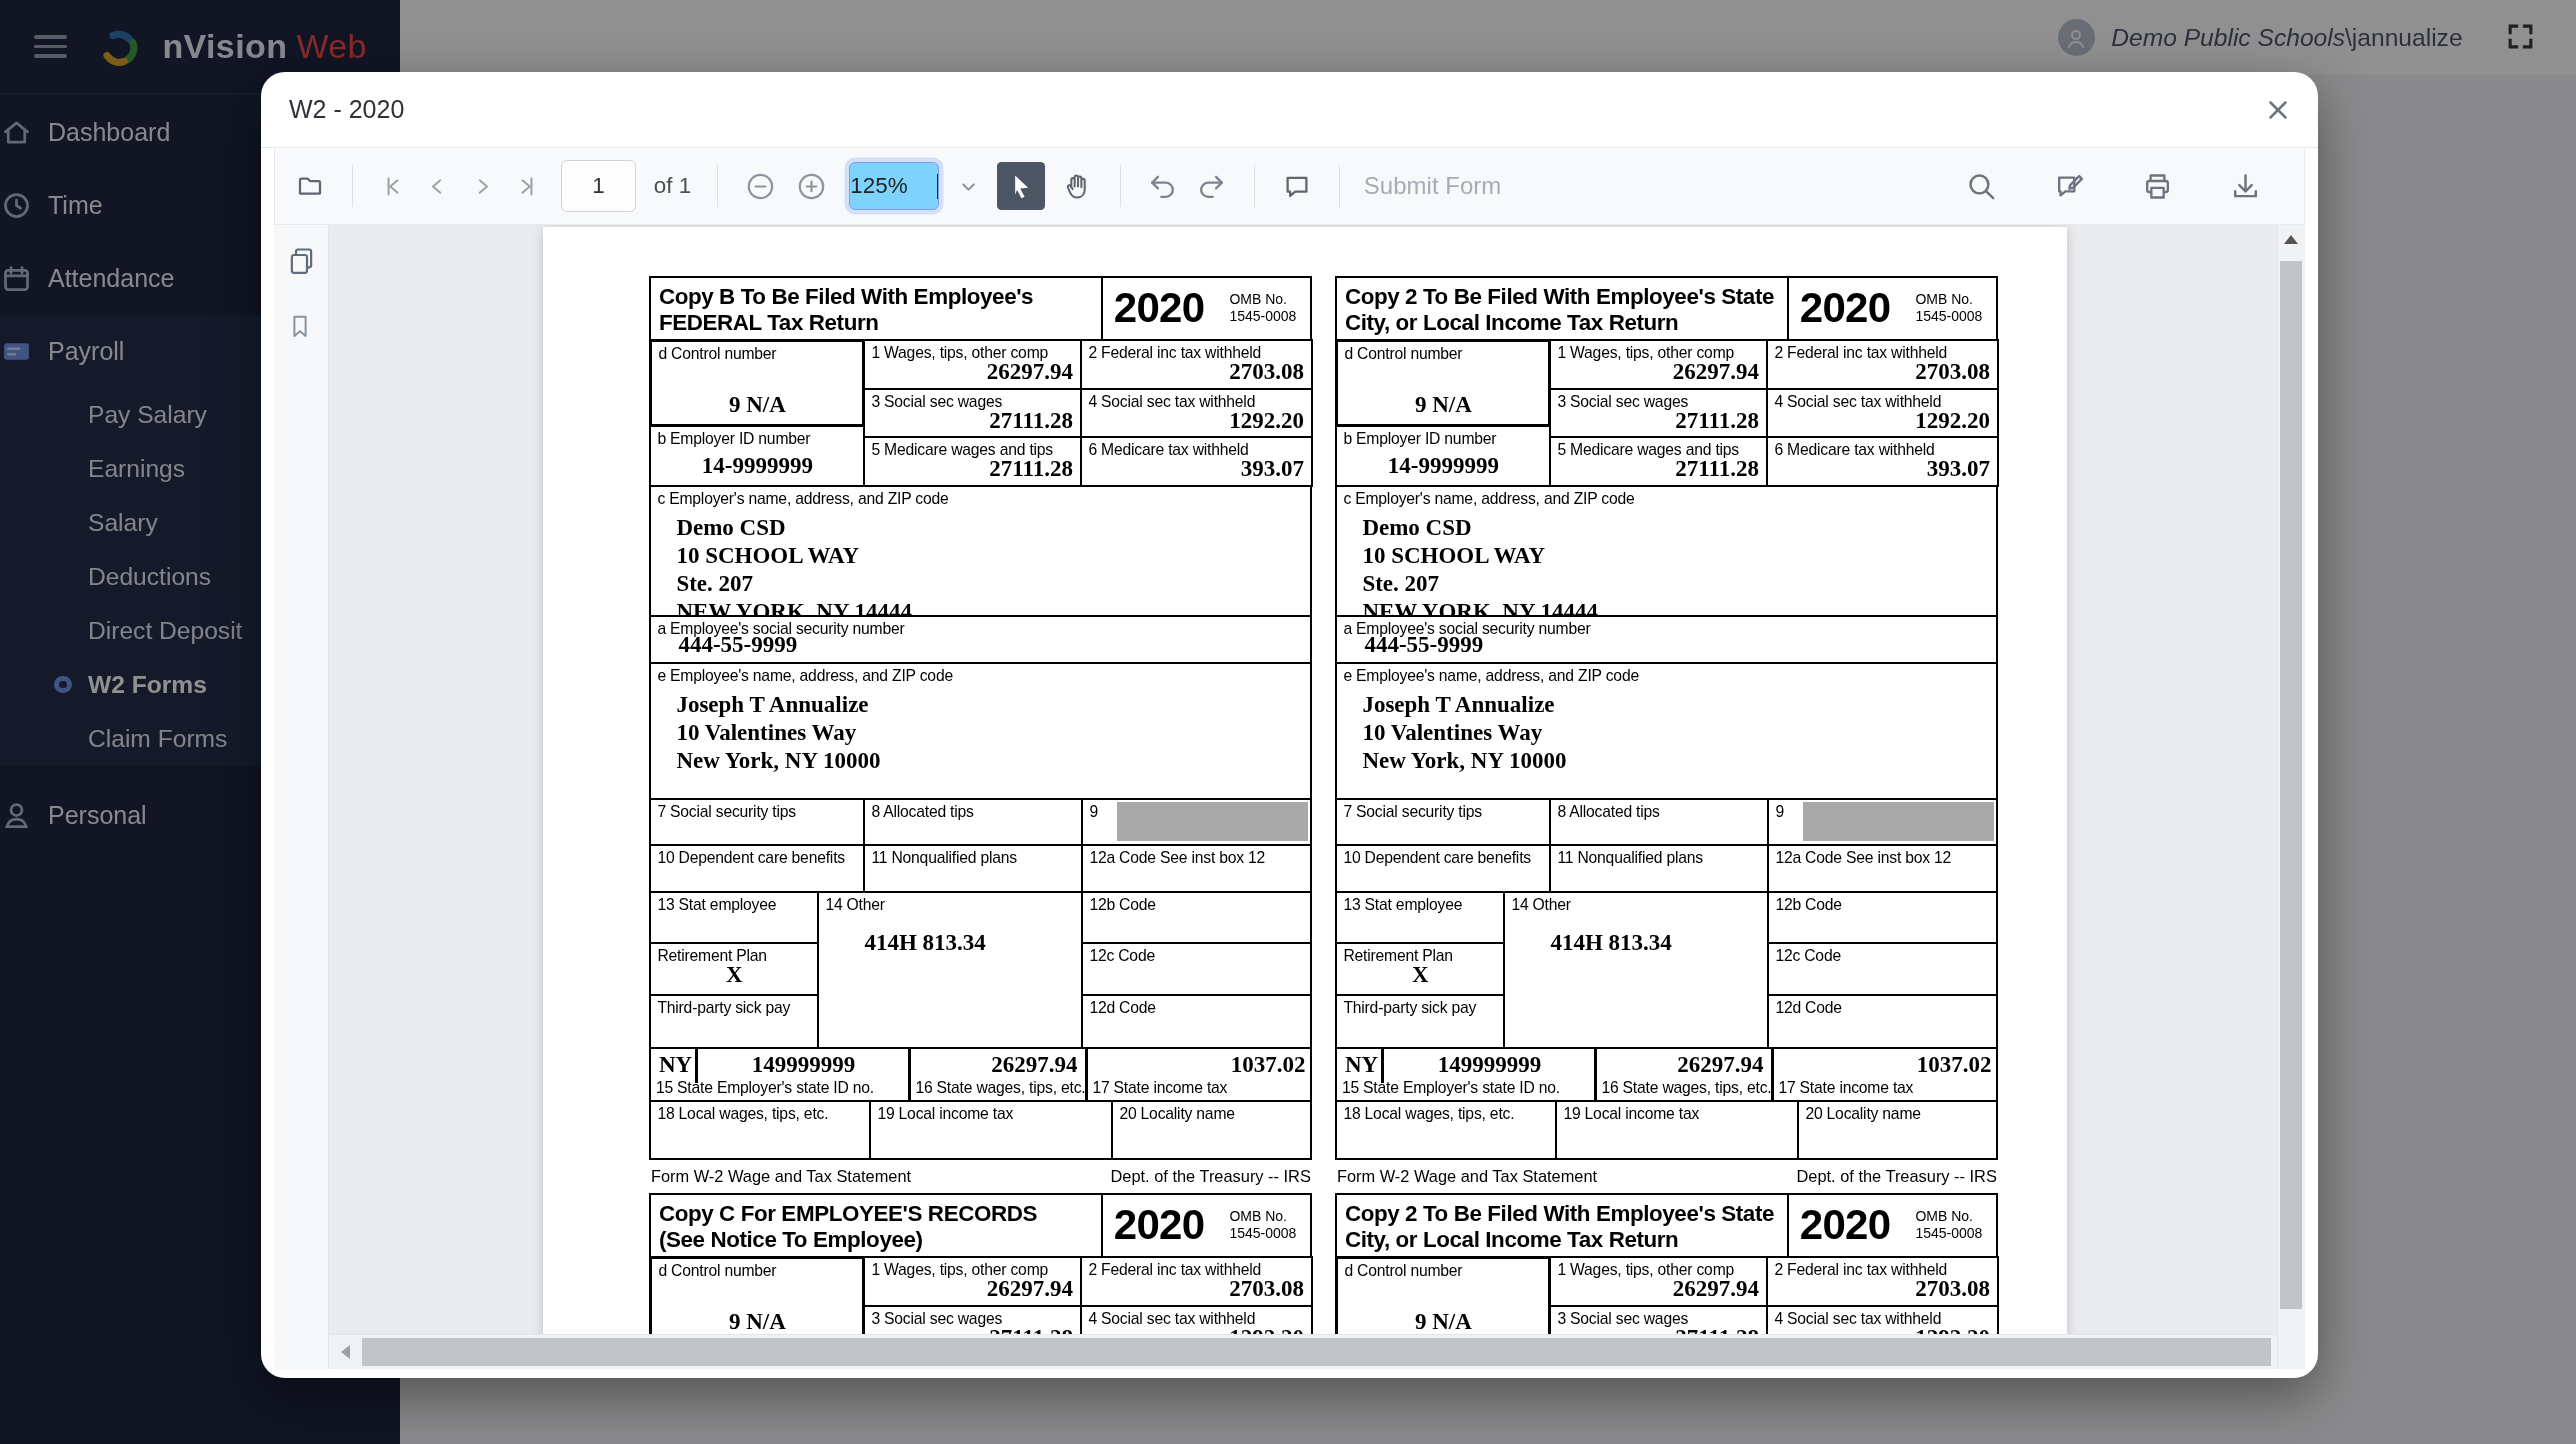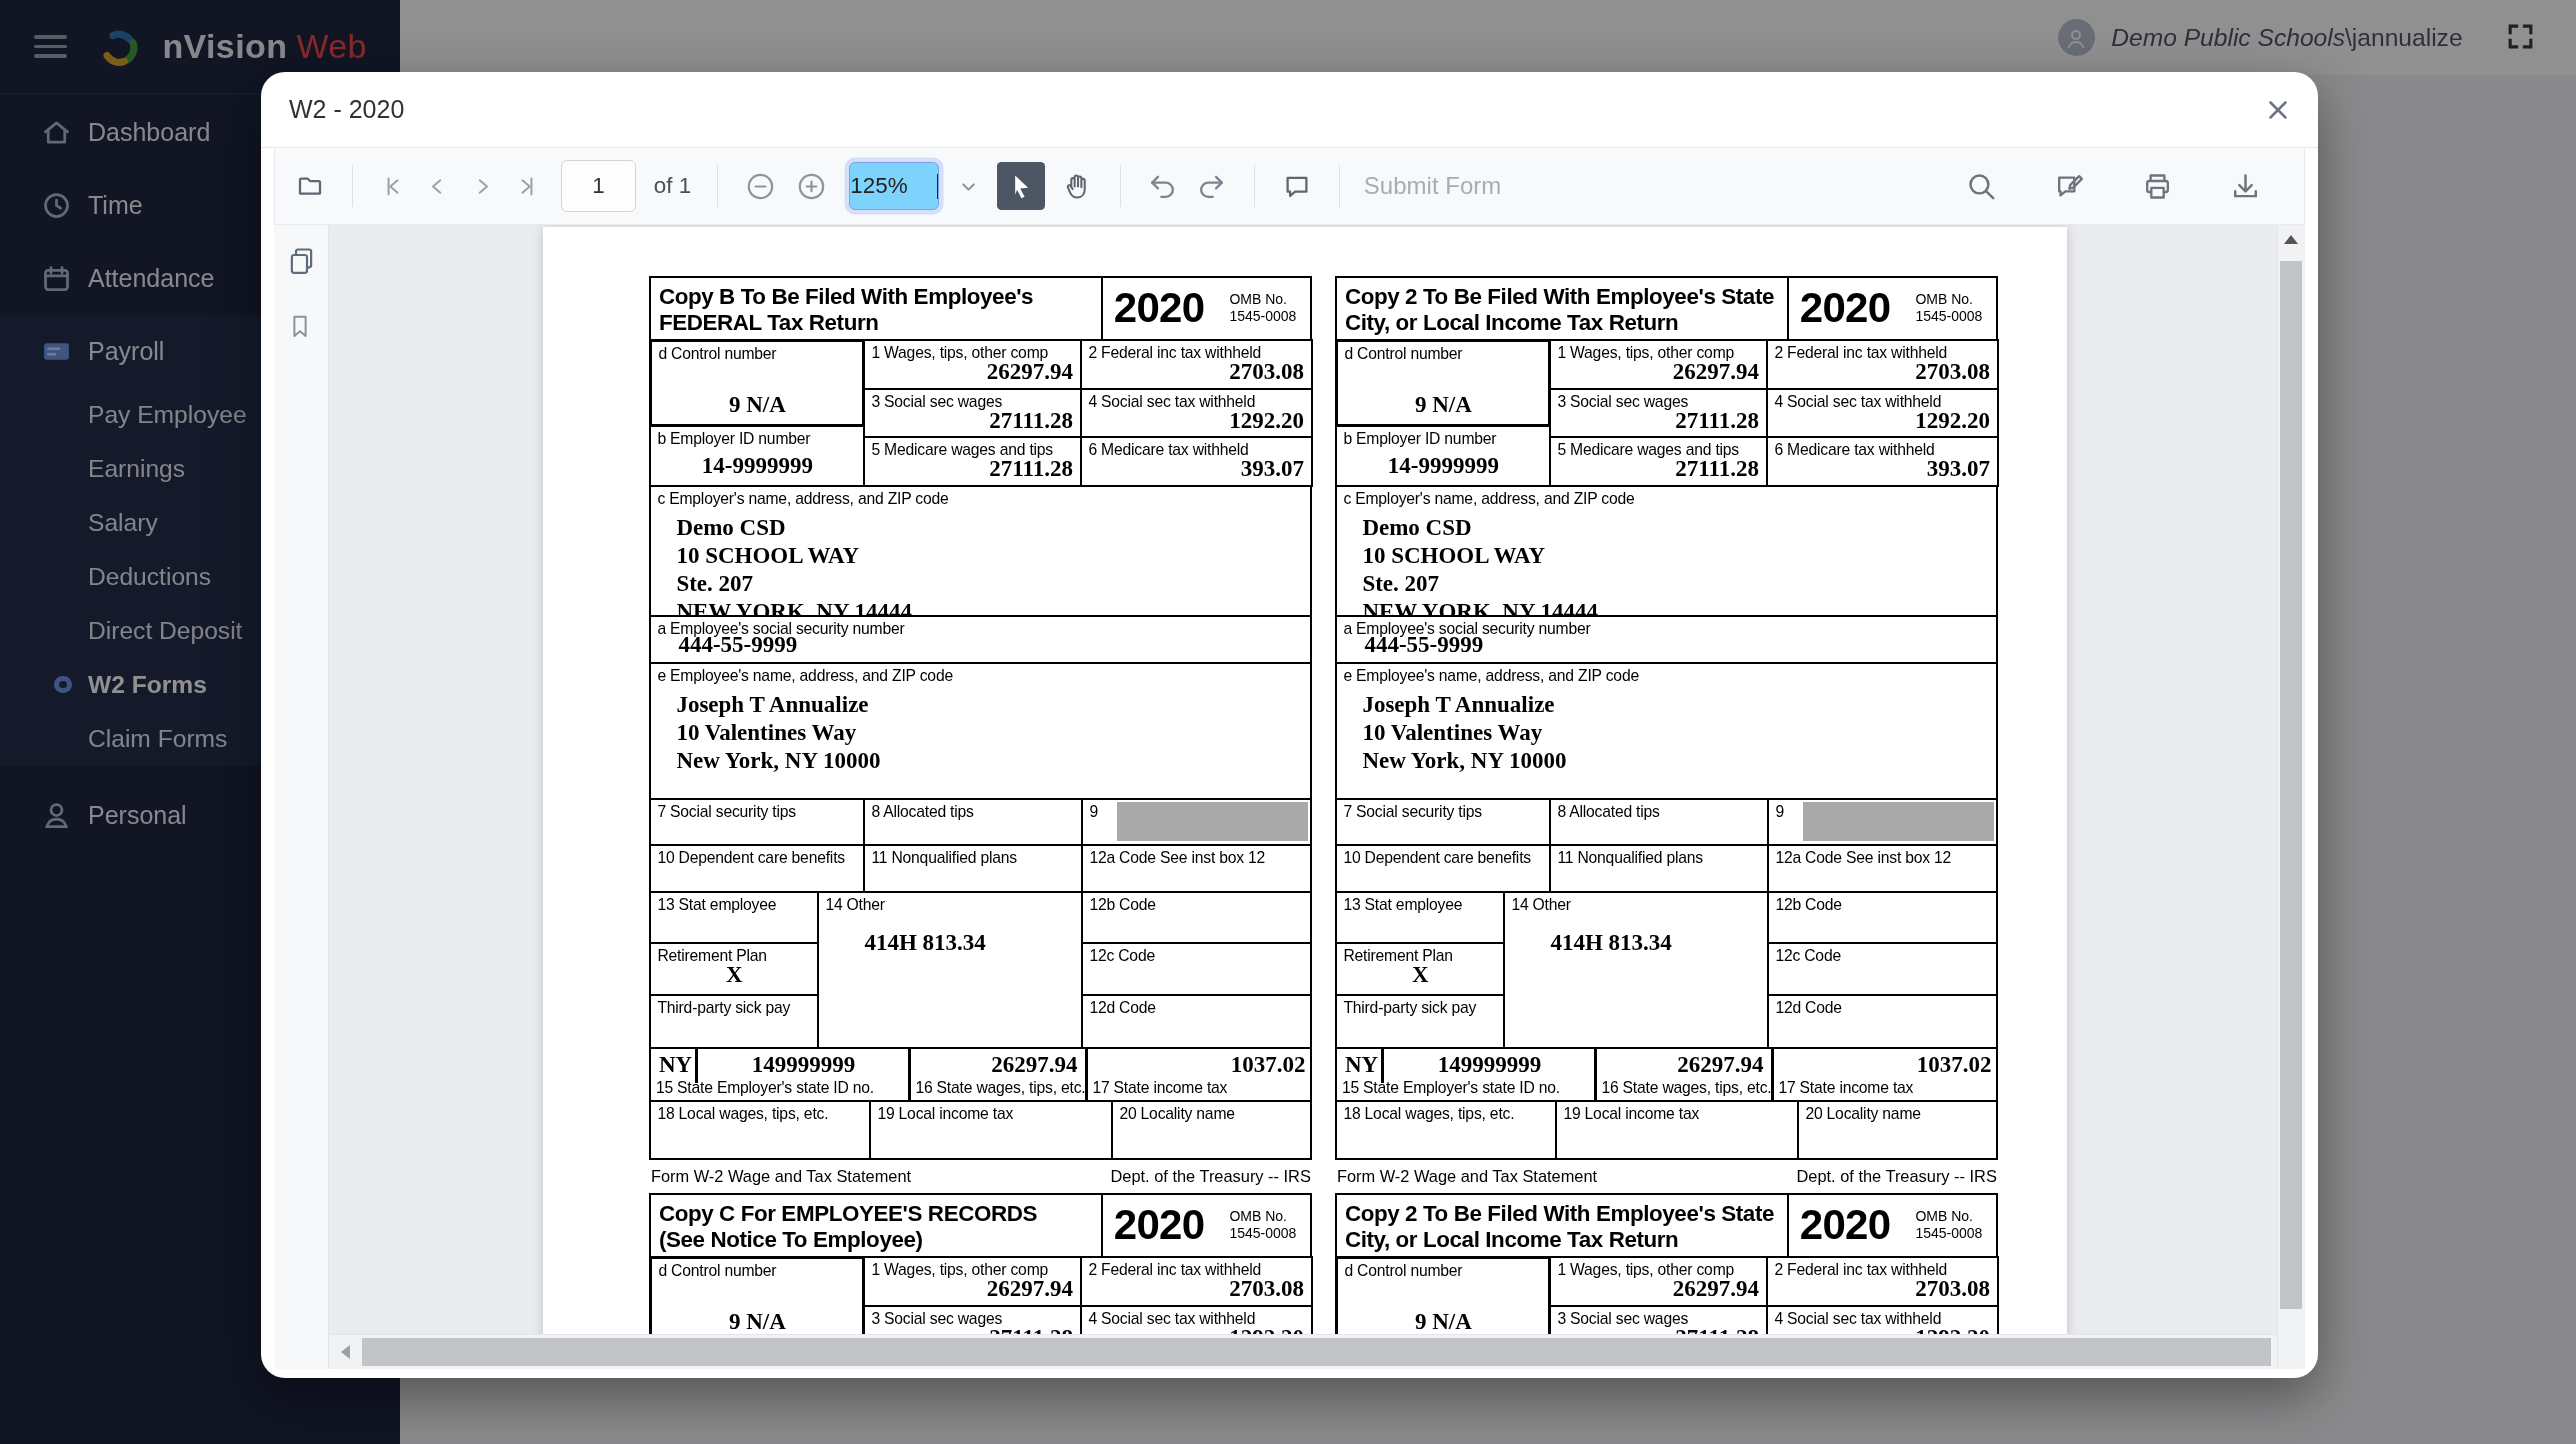--- a/index.html
+++ b/index.html
@@ -6,21 +6,21 @@
   .root{position:relative;width:2576px;height:1445px;overflow:hidden;background:#f4f4f6;font-family:"Liberation Sans",sans-serif;}
   
   .sidebar{position:absolute;left:0;top:0;width:400px;height:100%;background:#18203a;z-index:1;}
   .brand{height:93px;display:flex;align-items:center;padding-left:34px;border-bottom:1.5px solid #2a3350;}
   .hamburger{display:inline-flex;flex-direction:column;gap:6px;width:33px;cursor:pointer;}
   .hamburger i{height:3.7px;background:#9aa0b0;border-radius:2.2px;}
   .logo{margin-left:30px;}
   .brandtext{margin-left:19.4px;font-size:34px;color:#eef1f8;font-weight:700;letter-spacing:0.4px;white-space:nowrap;}
   .brandtext .sfx{color:#ef4444;font-weight:400;margin-left:9px;}
   .nav{margin-top:1.5px;}
-  .nitem{display:flex;align-items:center;height:73px;padding-left:40px;color:#eef1f7;font-size:25px;}
+  .nitem{display:flex;align-items:center;height:73px;color:#eef1f7;font-size:25px;}
   .nitem .nic{width:33px;height:33px;margin-right:15px;flex:0 0 auto;}
   .pblock{background:#202945;padding:0;}
   .child{display:flex;align-items:center;height:54px;padding-left:88px;color:#e7eaf3;font-size:24.6px;position:relative;}
   .child.active{color:#ffffff;font-weight:700;}
   .dot{position:absolute;left:54px;width:7.5px;height:7.5px;border:5.2px solid #6e93e8;border-radius:50%;}
   .topbar{position:absolute;left:400px;top:0;width:2176px;height:75px;background:#ffffff;display:flex;align-items:center;justify-content:flex-end;padding-right:30px;box-sizing:border-box;z-index:1;}
   .avatar{width:37px;height:37px;border-radius:50%;background:#b9c0cd;display:flex;align-items:center;justify-content:center;margin-right:16.4px;}
   .uname{font-size:24.6px;color:#4b5263;white-space:nowrap;}
   .uname .org{font-style:italic;}
   .fsbtn{margin-left:42px;margin-right:10.4px;}
@@ -116,21 +116,21 @@
       </div>
       <div class="pblock">
         <div class="nitem">
           <svg class="nic" viewBox="0 0 24 24">
               <rect x="3" y="6" width="18" height="12" rx="2" fill="#6e93e8"></rect>
               <path d="M6 10h8M6 14h5" stroke="#cdd9f2" stroke-width="1.8" stroke-linecap="round"></path>
             </svg>
           <span>Payroll</span>
         </div>
         <div class="child">
-            <span>Pay Employee</span>
+            <span>Pay Salary</span>
           </div>
         <div class="child">
             <span>Earnings</span>
           </div>
         <div class="child">
             <span>Salary</span>
           </div>
         <div class="child">
             <span>Deductions</span>
           </div>

